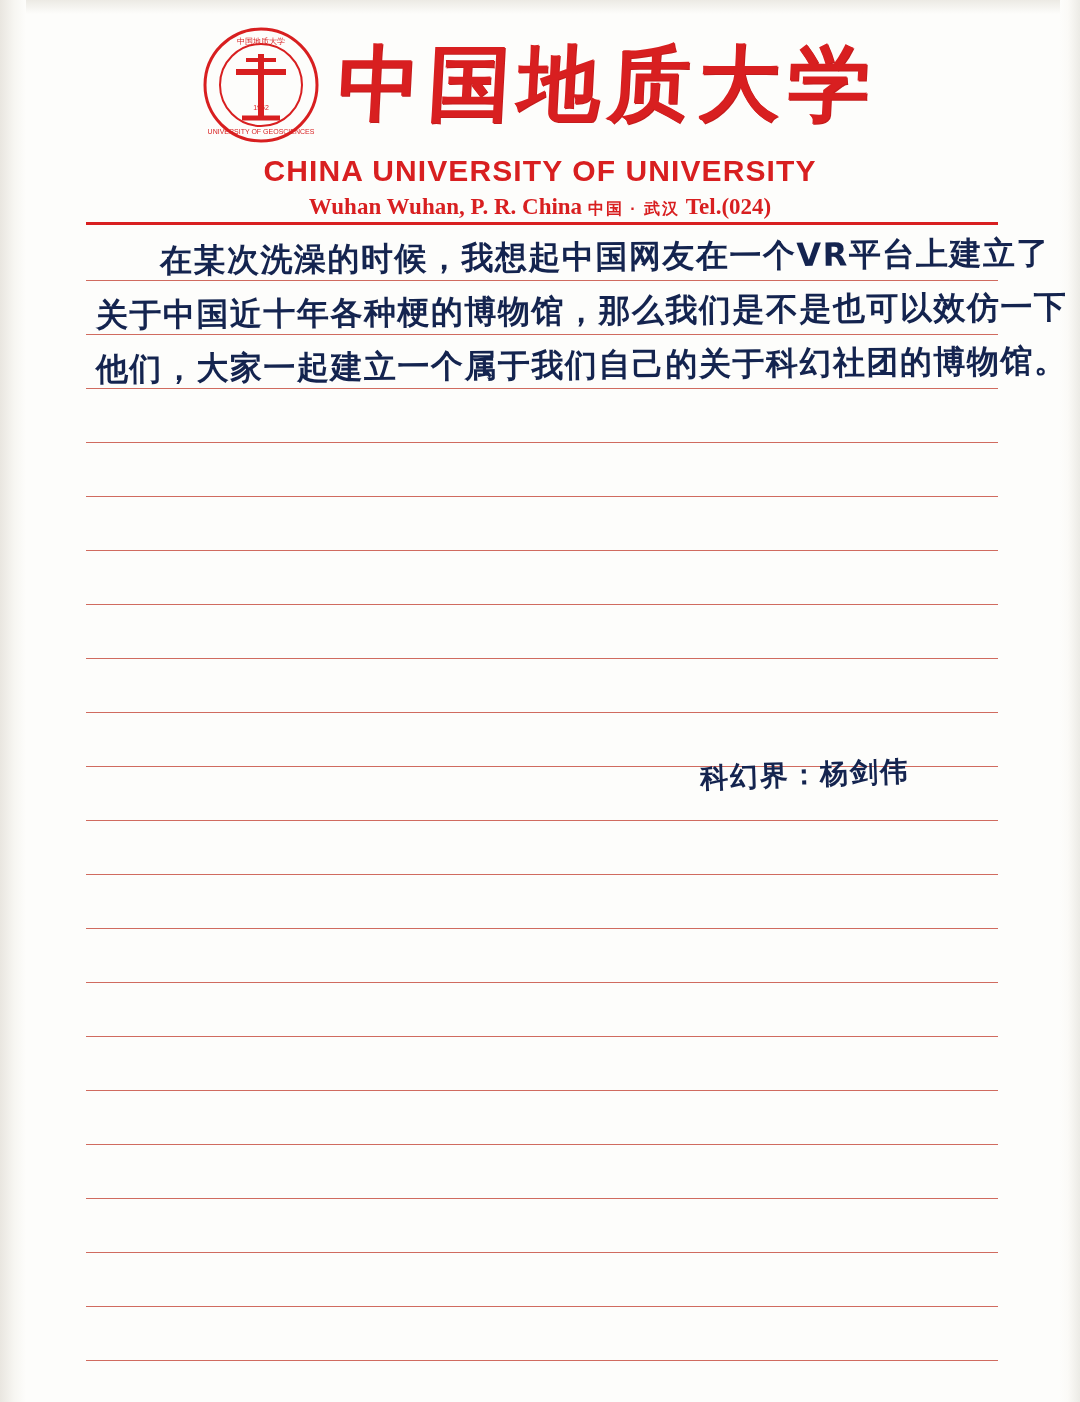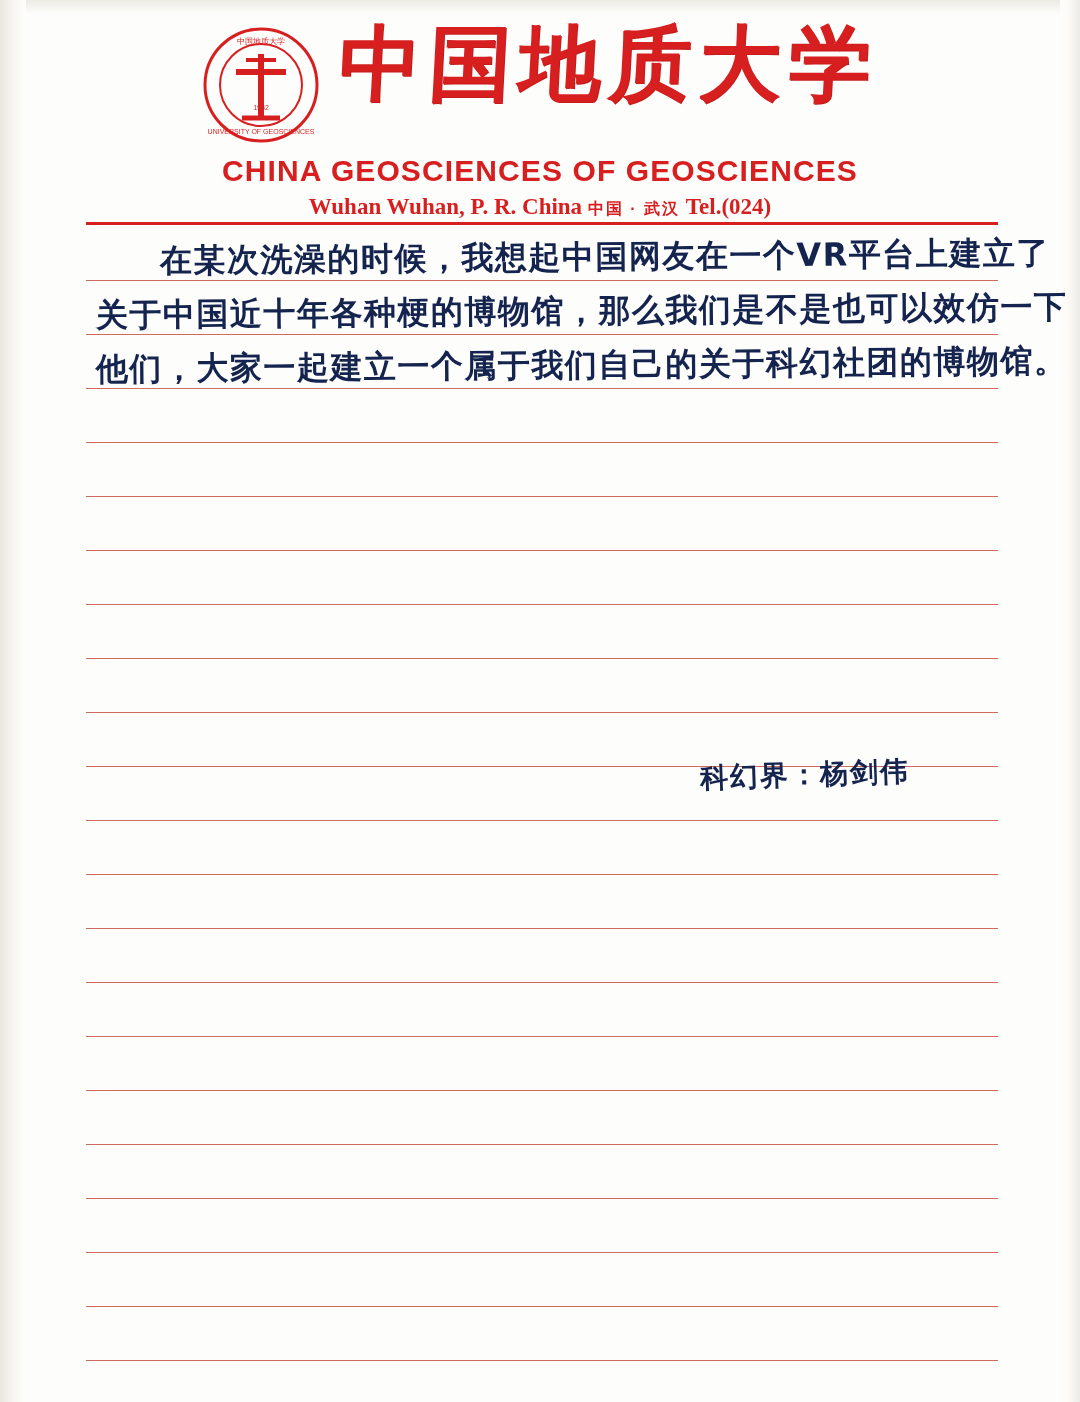--- a/index.html
+++ b/index.html
@@ -40,20 +40,21 @@
   
   .letterhead {
     position: absolute;
     left: 80px;
     top: 22px;
     width: 920px;
     text-align: center;
   }
   .lh-row {
     display: flex;
+    align-items: center;
     justify-content: center;
     gap: 18px;
   }
   .crest {
     width: 118px;
     height: 118px;
     flex: 0 0 auto;
     margin-top: 4px;
   }
   .cn-title {
@@ -172,21 +173,21 @@
           <path d="M34 46 L84 46" stroke="#d81f20" stroke-width="6"></path>
           <path d="M40 92 L78 92" stroke="#d81f20" stroke-width="5"></path>
           <path d="M44 34 L74 34" stroke="#d81f20" stroke-width="4"></path>
           <text x="59" y="18" text-anchor="middle" font-size="8" font-family="DejaVu Serif, serif" fill="#d81f20">中国地质大学</text>
           <text x="59" y="108" text-anchor="middle" font-size="7" font-family="Liberation Sans, sans-serif" fill="#d81f20">UNIVERSITY OF GEOSCIENCES</text>
           <text x="59" y="84" text-anchor="middle" font-size="7" font-family="Liberation Sans, sans-serif" fill="#d81f20">1952</text>
         </svg>
       </div>
       <div class="cn-title">中国地质大学</div>
     </div>
-    <div class="en-title">CHINA GEOSCIENCES OF GEOSCIENCES</div>
+    <div class="en-title">CHINA UNIVERSITY OF UNIVERSITY</div>
     <div class="addr-line">
       <span>Wuhan  Wuhan, P. R. China</span>
       <span class="cn">中国 · 武汉</span>
       <span>Tel.(024)</span>
     </div>
   </div>
 
   <div class="rule"></div>
 
   <div class="lines">

